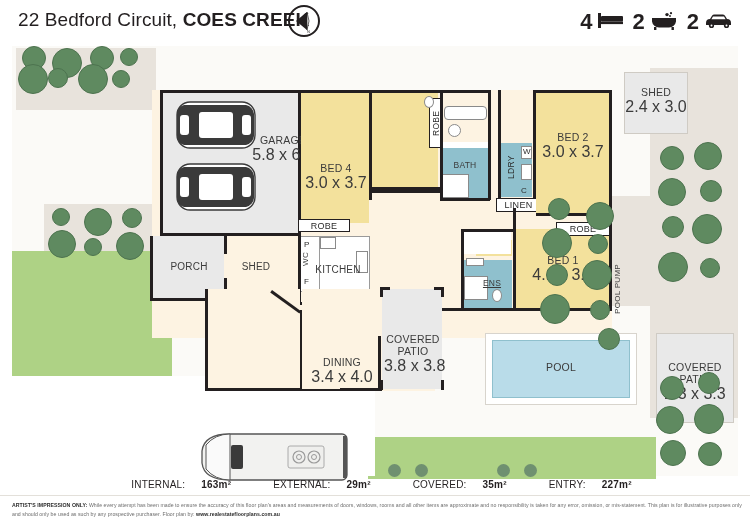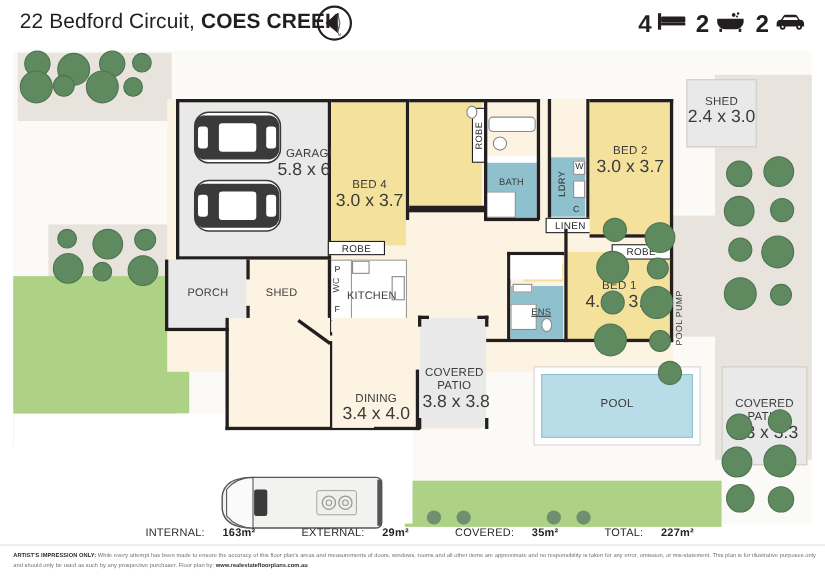--- a/index.html
+++ b/index.html
@@ -396,21 +396,21 @@
     </span>
     <span>
       <span>EXTERNAL:</span>
       <b>29m²</b>
     </span>
     <span>
       <span>COVERED:</span>
       <b>35m²</b>
     </span>
     <span>
-      <span>TOTAL:</span>
+      <span>ENTRY:</span>
       <b>227m²</b>
     </span>
   </div>
 
   <div class="discl">
     <b>ARTIST'S IMPRESSION ONLY:</b><span> While every attempt has been made to ensure the accuracy of this floor plan's areas and measurements of doors, windows, rooms and all other items are approximate and no responsibility is taken for any error, omission, or mis-statement. This plan is for illustrative purposes only and should only be used as such by any prospective purchaser. Floor plan by: </span><b>www.realestatefloorplans.com.au</b>
   </div>
 
 </div>
 

